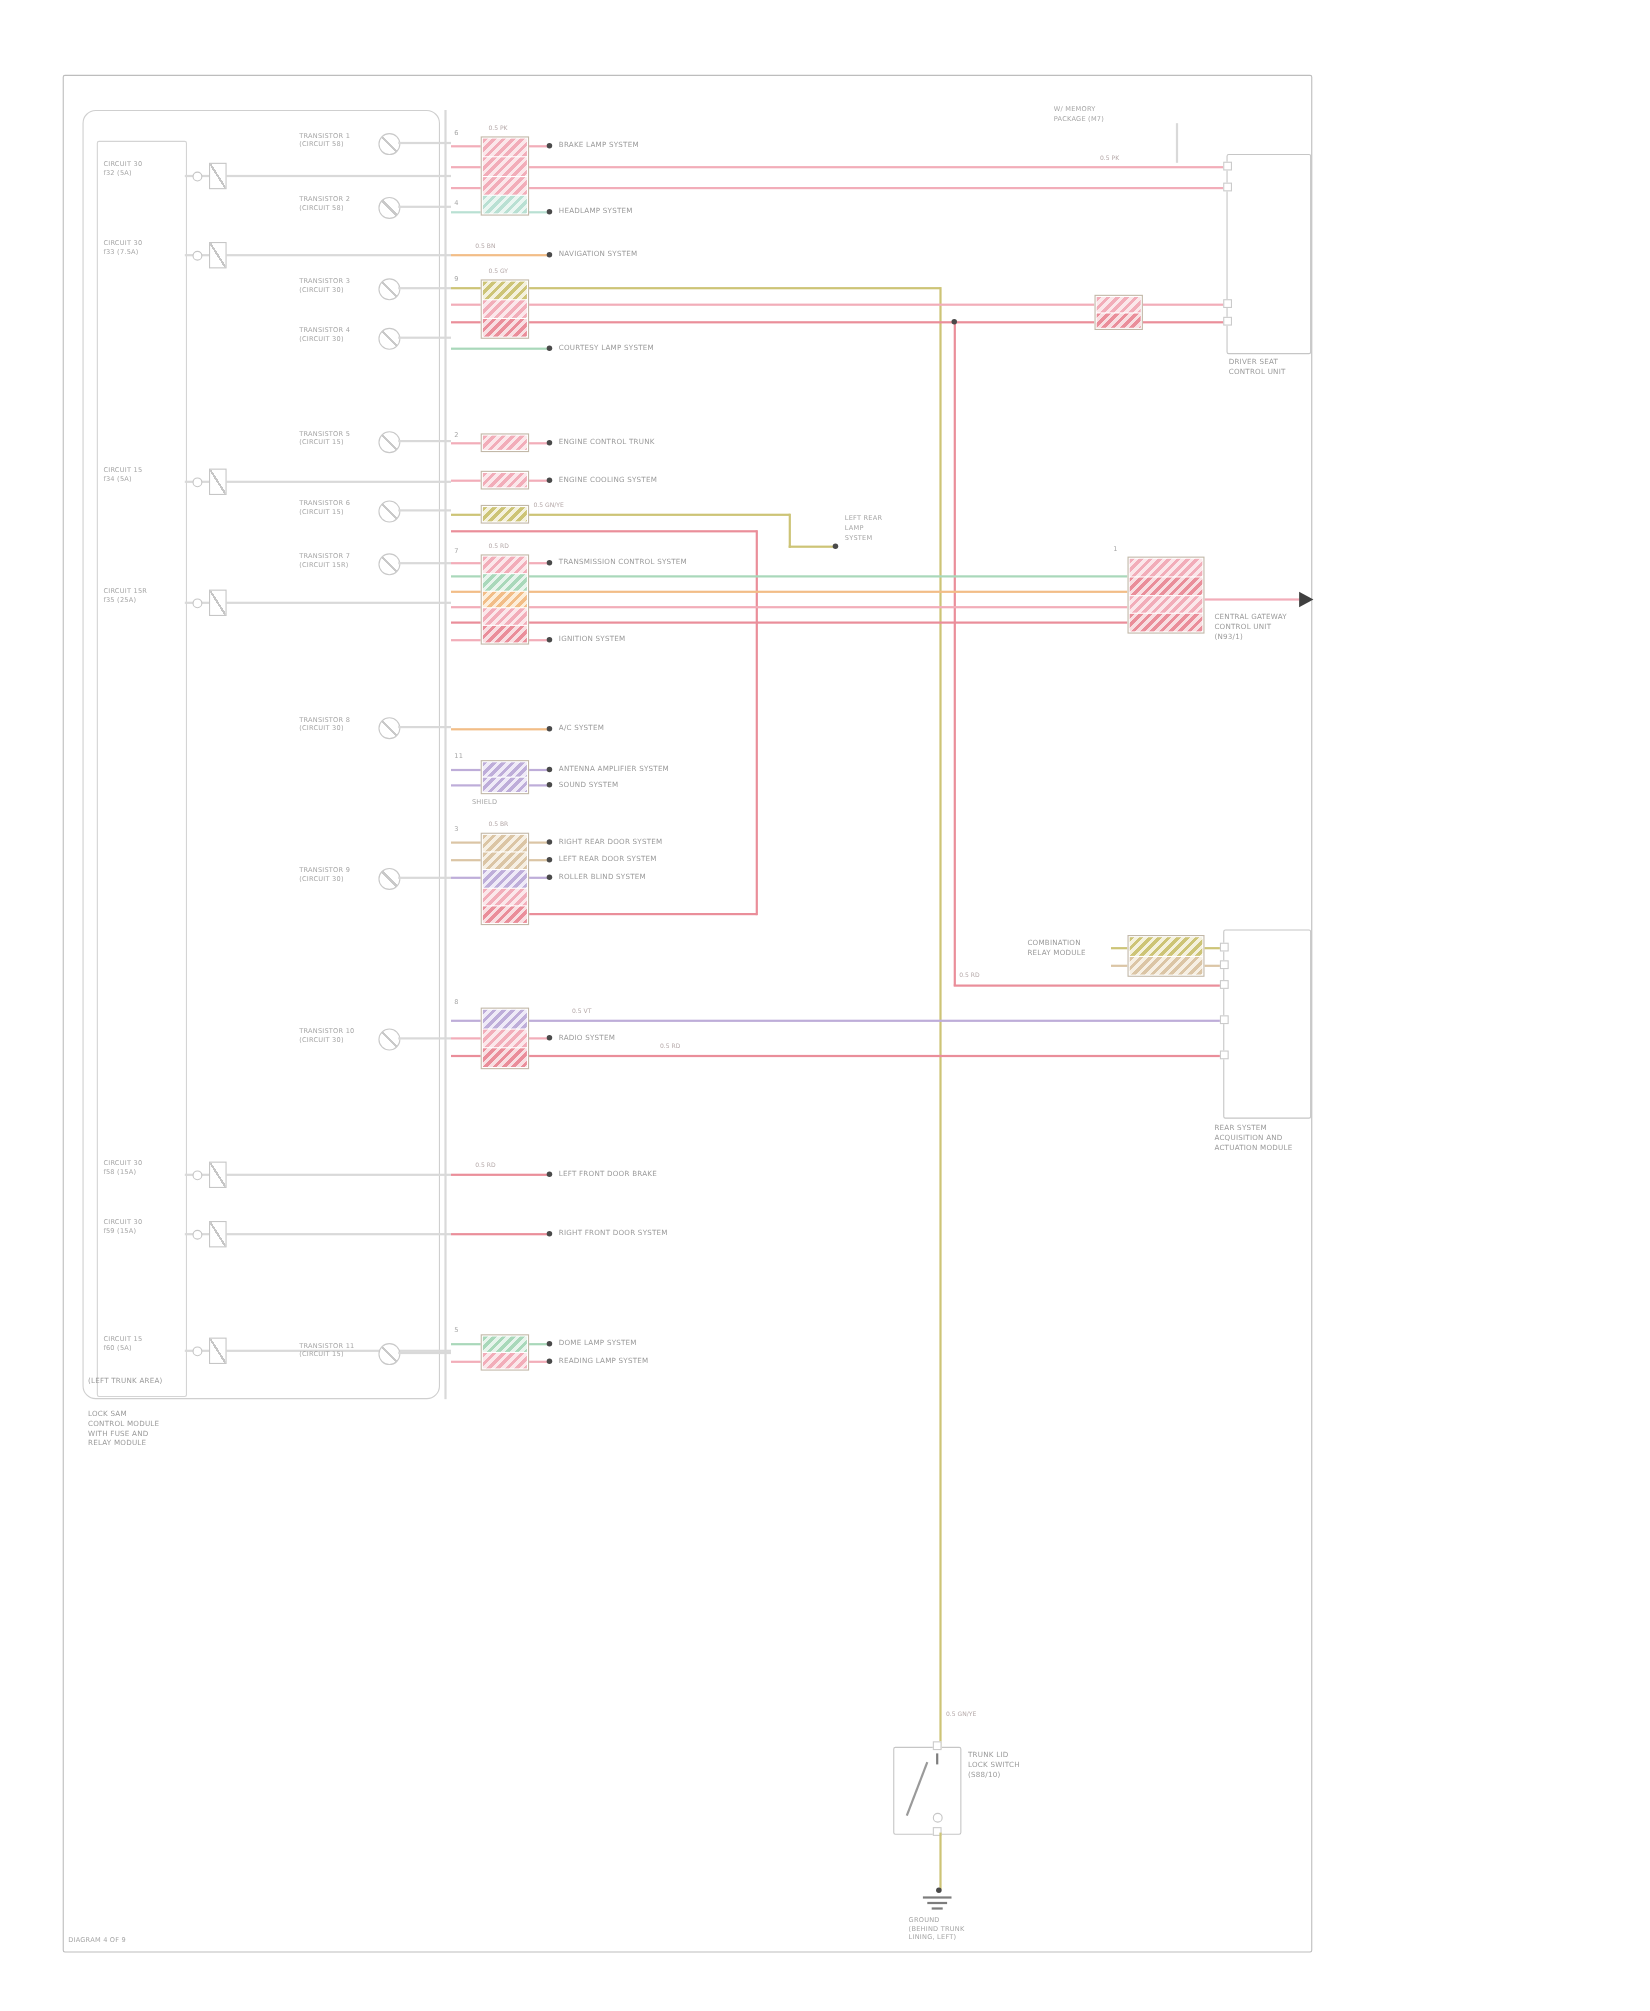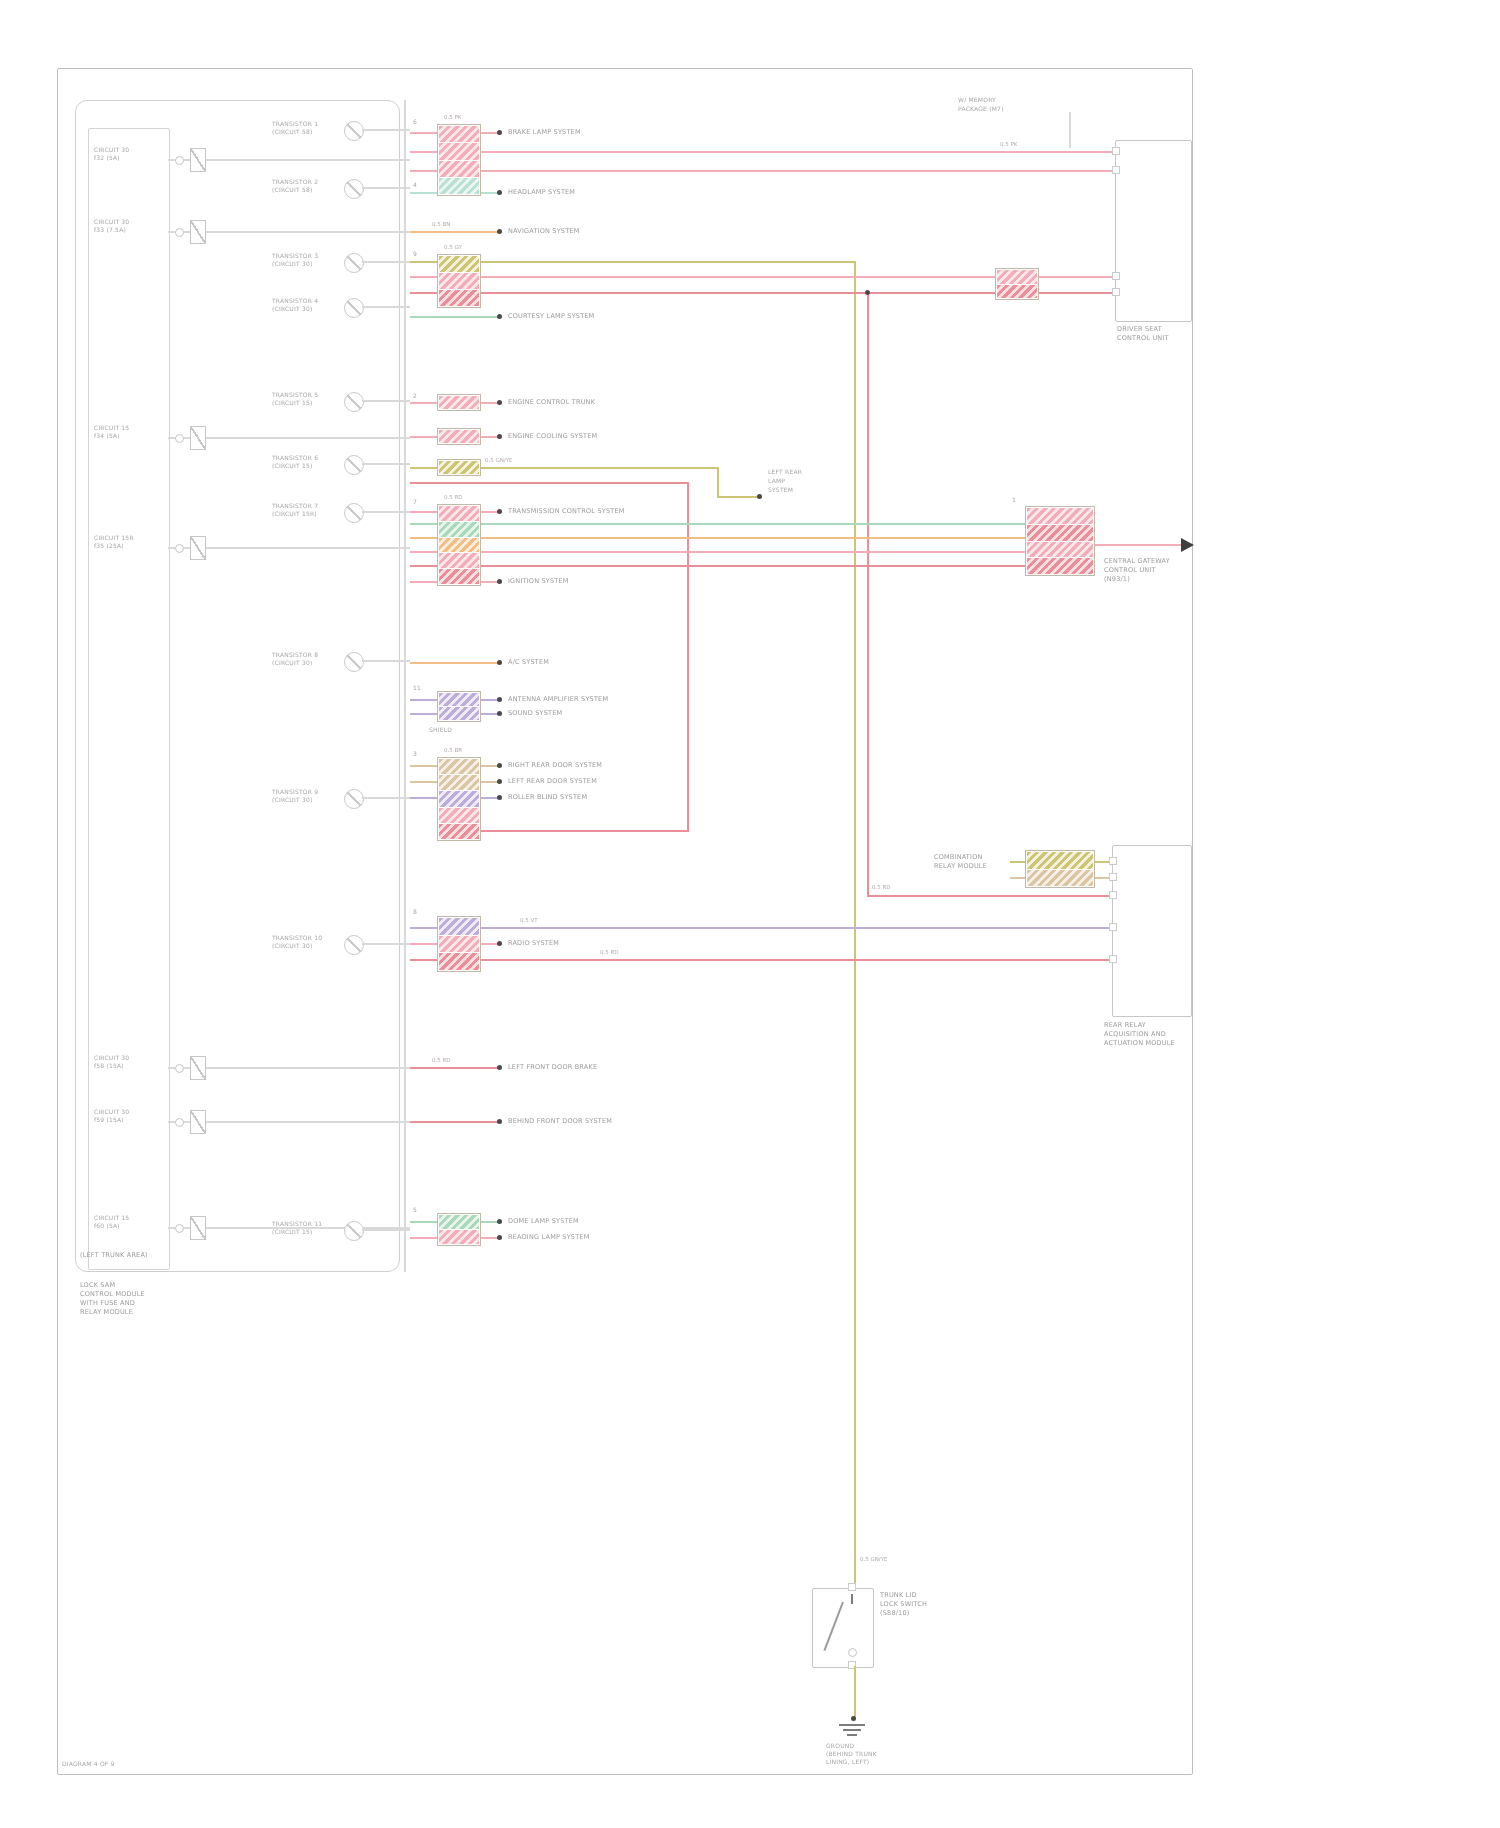--- a/index.html
+++ b/index.html
@@ -293,30 +293,30 @@
     <div class="row r-pk"></div>
     <div class="row r-rd"></div>
   </div>
 
   <div class="box" style="left:1112px;top:845px;width:78px;height:170px"></div>
   <div class="pin" style="left:1109px;top:857px"></div>
   <div class="pin" style="left:1109px;top:873px"></div>
   <div class="pin" style="left:1109px;top:891px"></div>
   <div class="pin" style="left:1109px;top:923px"></div>
   <div class="pin" style="left:1109px;top:955px"></div>
-  <div class="lbl" style="left:1104px;top:1022px">REAR RELAY</div>
+  <div class="lbl" style="left:1104px;top:1022px">REAR SYSTEM</div>
   <div class="lbl" style="left:1104px;top:1031px">ACQUISITION AND</div>
   <div class="lbl" style="left:1104px;top:1040px">ACTUATION MODULE</div>
 
   <div class="h rd" style="left:410px;top:1067px;width:90px"></div>
   <div class="dot" style="left:497px;top:1065px"></div>
   <div class="lbl" style="left:508px;top:1064px">LEFT FRONT DOOR BRAKE</div>
   <div class="h rd" style="left:410px;top:1121px;width:90px"></div>
   <div class="dot" style="left:497px;top:1119px"></div>
-  <div class="lbl" style="left:508px;top:1118px">BEHIND FRONT DOOR SYSTEM</div>
+  <div class="lbl" style="left:508px;top:1118px">RIGHT FRONT DOOR SYSTEM</div>
   <div class="h gn" style="left:410px;top:1221px;width:90px"></div>
   <div class="dot" style="left:497px;top:1219px"></div>
   <div class="lbl" style="left:508px;top:1218px">DOME LAMP SYSTEM</div>
   <div class="h pk" style="left:410px;top:1237px;width:90px"></div>
   <div class="dot" style="left:497px;top:1235px"></div>
   <div class="lbl" style="left:508px;top:1234px">READING LAMP SYSTEM</div>
   <div class="blk" style="left:437px;top:1213px;width:44px;height:33px">
     <div class="row r-gn"></div>
     <div class="row r-pk"></div>
   </div>

